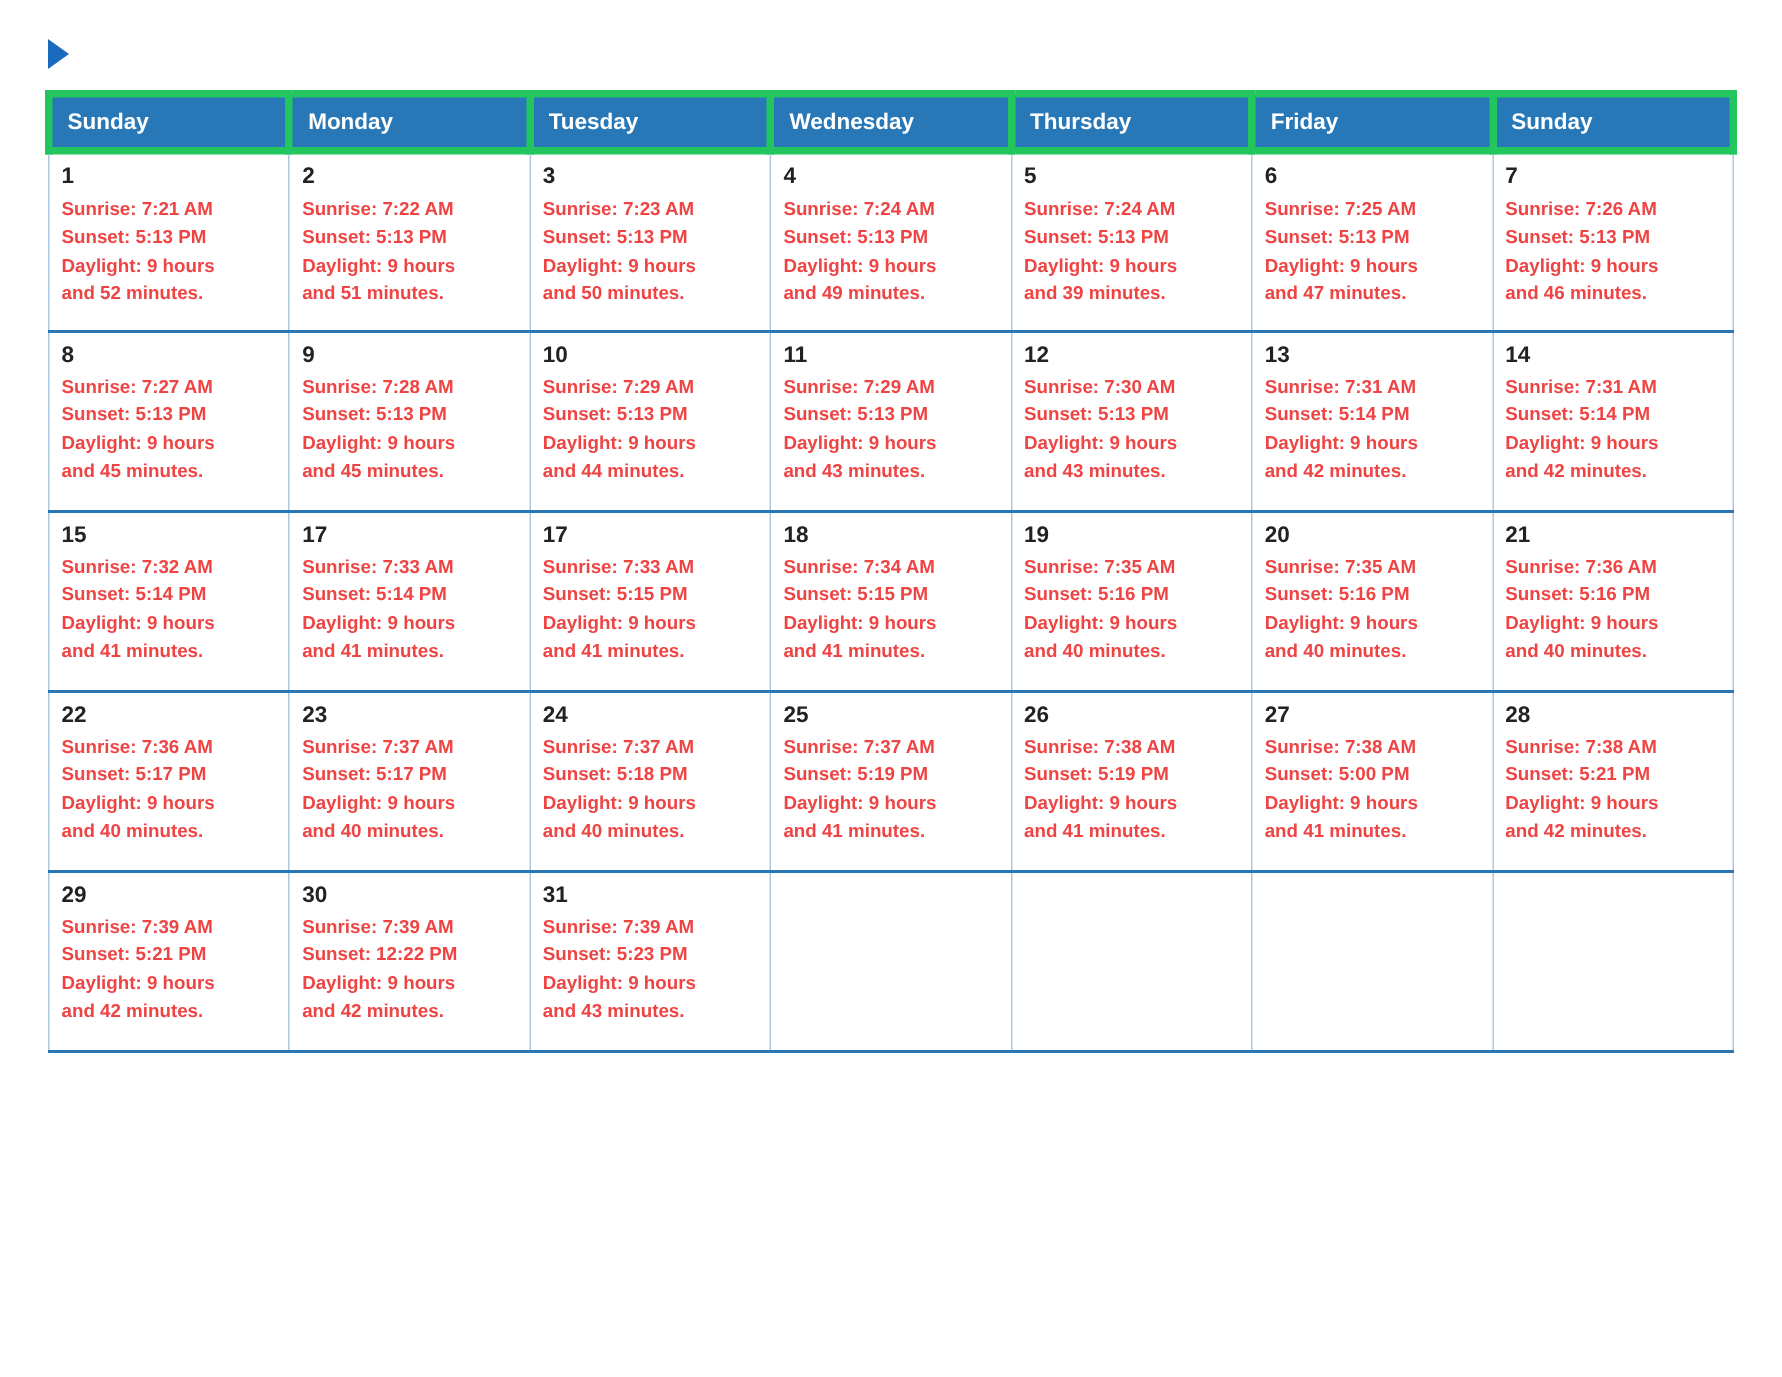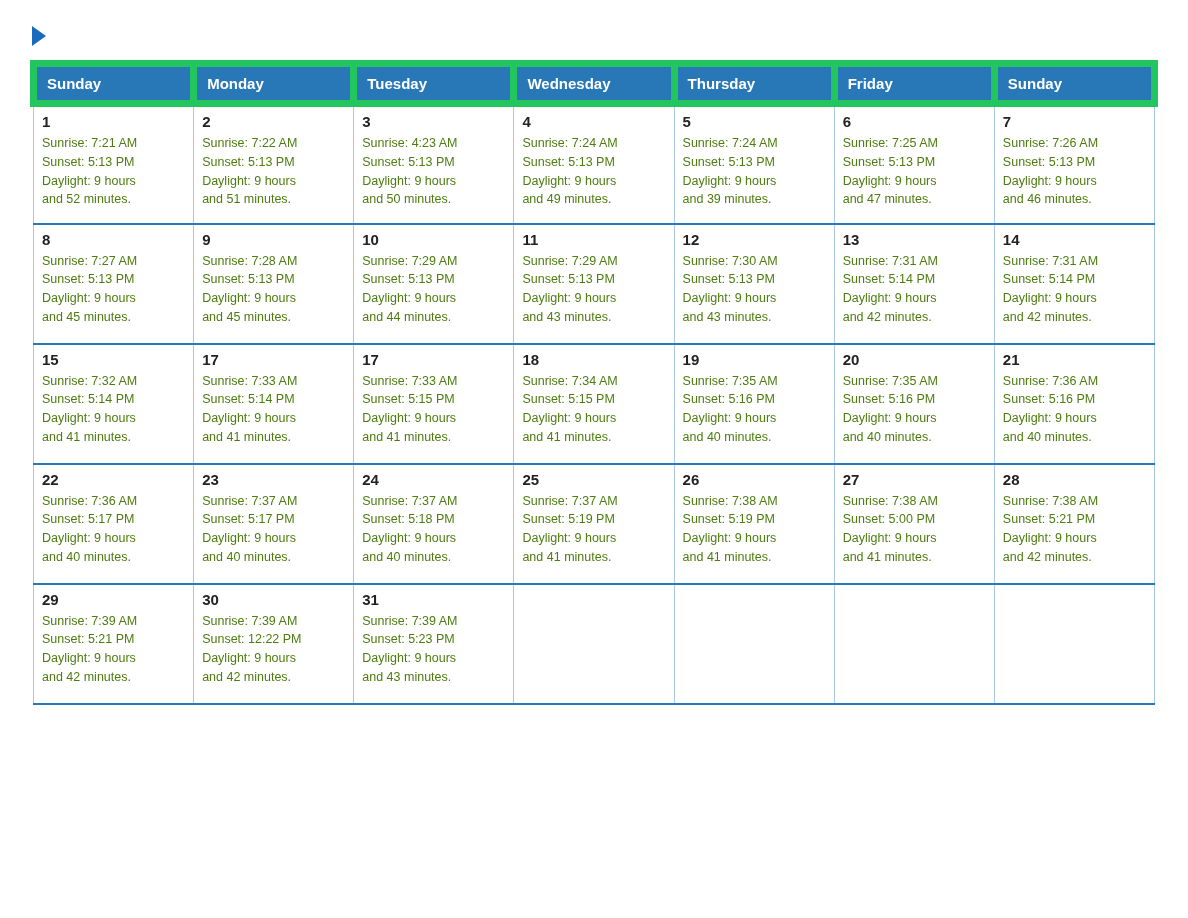--- a/index.html
+++ b/index.html
@@ -68,42 +68,43 @@
       border-collapse: collapse;
       table-layout: fixed;
     }
     thead th {
       background-color: #2878b8;
       color: #fff;
       font-size: 15px;
       font-weight: bold;
       padding: 8px 10px;
       text-align: left;
-      border: 7px solid #22c55e;
+      border: 5px solid #22c55e;
     }
     tbody td {
       border: 1px solid #aac8e0;
       vertical-align: top;
       padding: 6px 8px;
       font-size: 13px;
       color: #222;
       height: 120px;
     }
     tbody tr {
       border-bottom: 2px solid #2878b8;
     }
     .day-num {
       font-size: 15px;
       font-weight: bold;
       margin-bottom: 4px;
     }
     .day-info {
       font-size: 12.5px;
       line-height: 1.5;
-      color: #4d7c0f;
+      color: #ef4444;
+      font-weight: bold;
     }
     tbody td.empty {
       background: #fff;
     }
   </style>
 </head>
 <body>
 
 <div class="header">
   <div class="logo">
@@ -147,21 +148,21 @@
         <div class="day-info">
           <span>Sunrise: </span><span>7:22 AM</span><br>
           <span>Sunset: </span><span>5:13 PM</span><br>
           <span>Daylight: 9 hours</span><br>
           <span>and 51 minutes.</span>
         </div>
       </td>
         <td>
         <div class="day-num">3</div>
         <div class="day-info">
-          <span>Sunrise: </span><span>4:23 AM</span><br>
+          <span>Sunrise: </span><span>7:23 AM</span><br>
           <span>Sunset: </span><span>5:13 PM</span><br>
           <span>Daylight: 9 hours</span><br>
           <span>and 50 minutes.</span>
         </div>
       </td>
         <td>
         <div class="day-num">4</div>
         <div class="day-info">
           <span>Sunrise: </span><span>7:24 AM</span><br>
           <span>Sunset: </span><span>5:13 PM</span><br>

